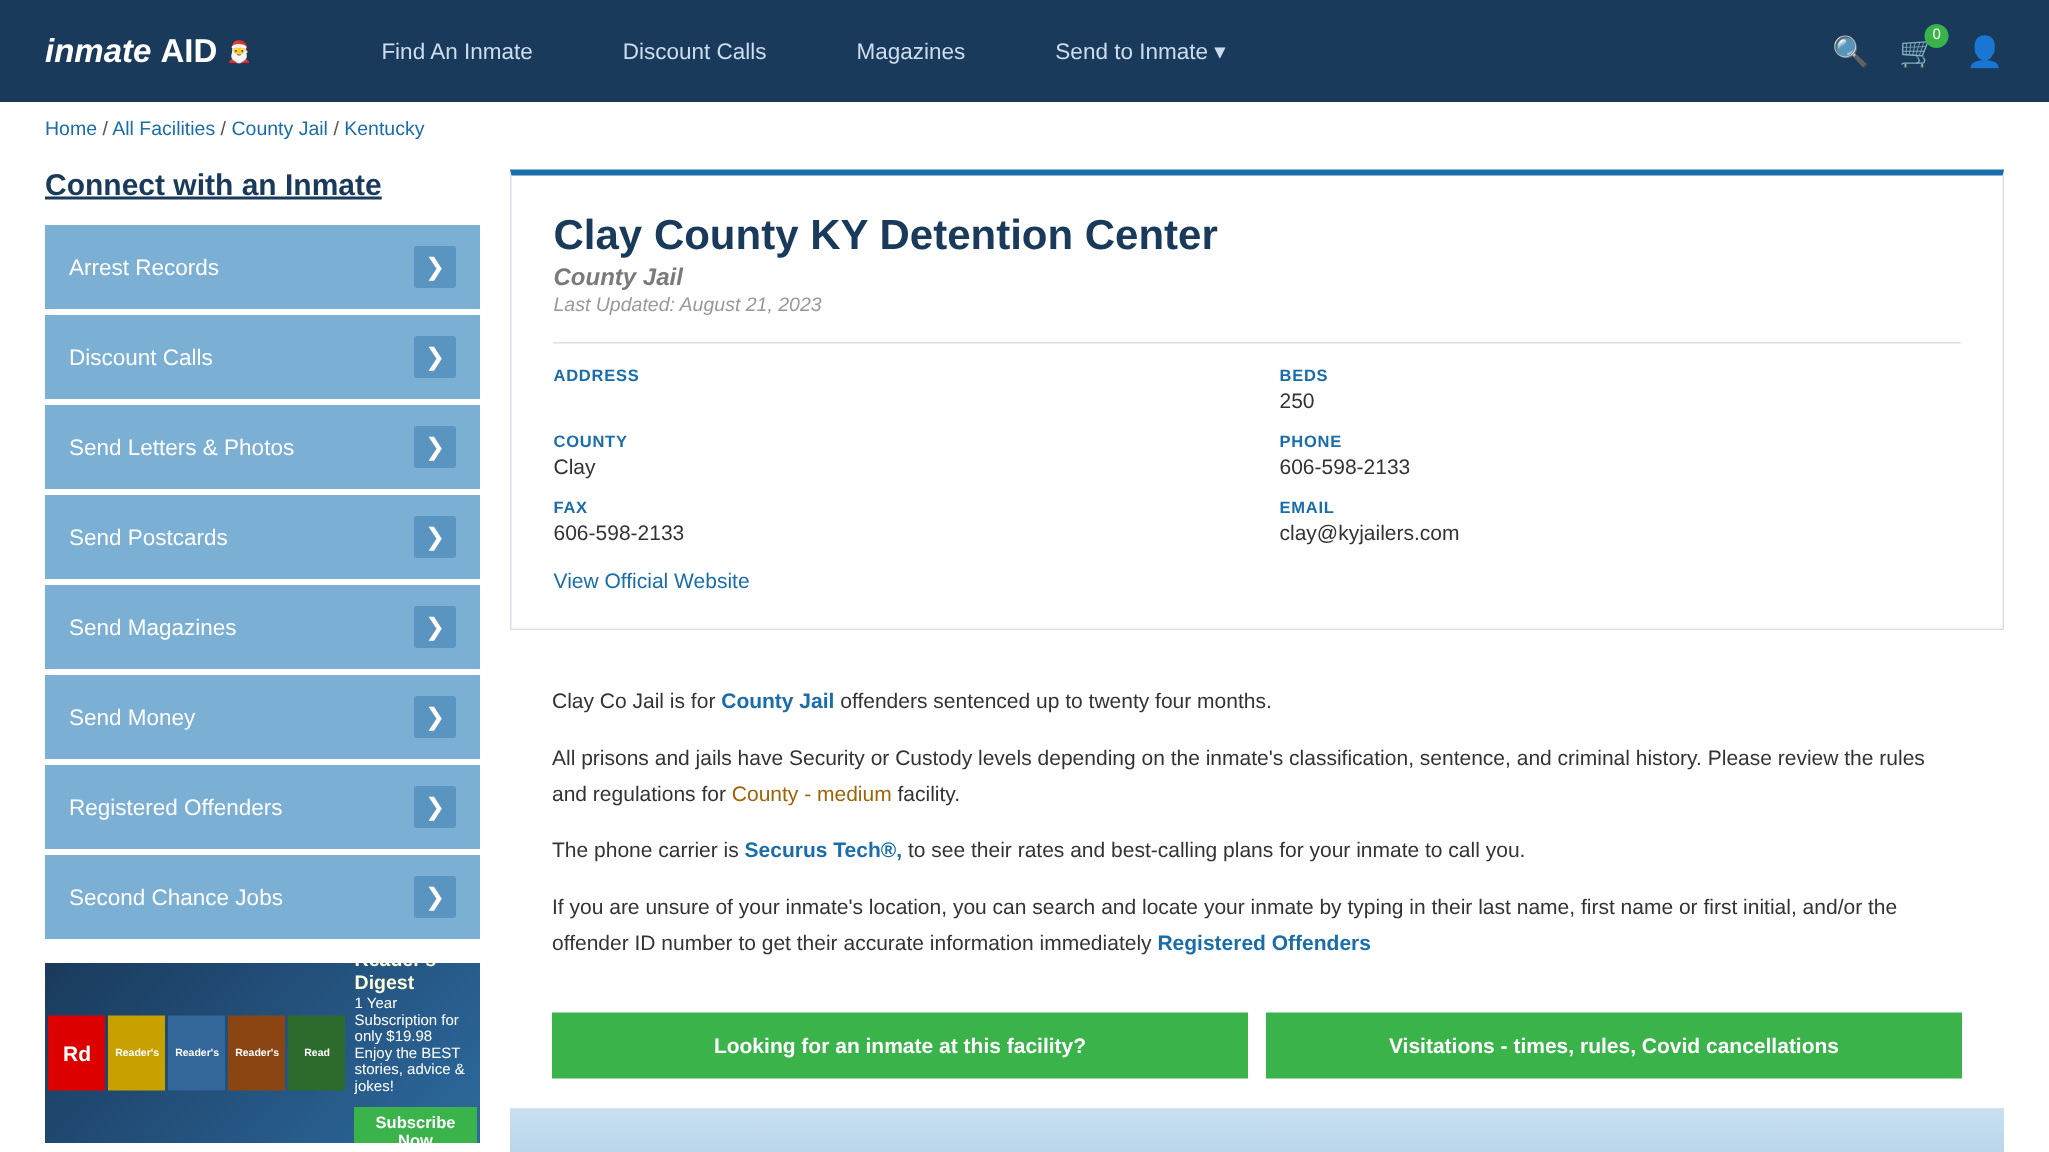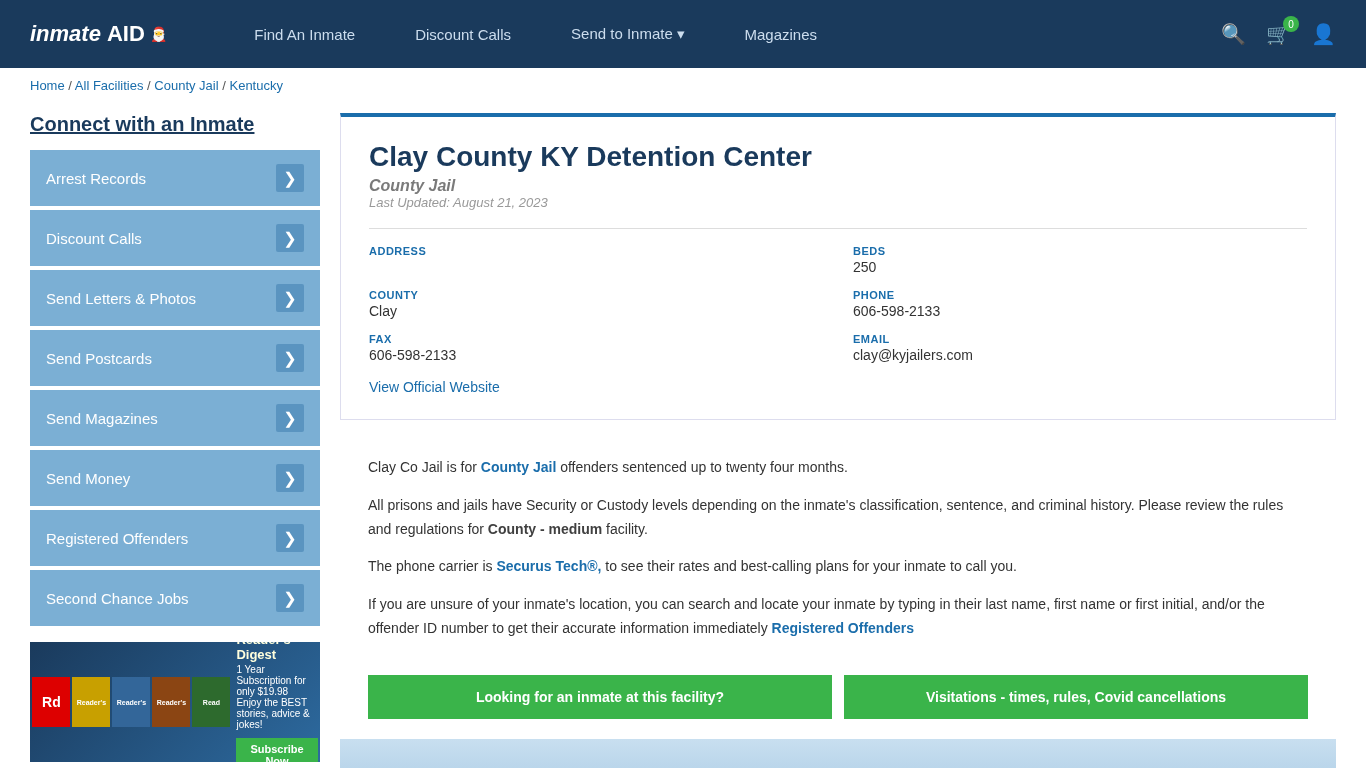--- a/index.html
+++ b/index.html
@@ -219,21 +219,21 @@
 
     .description-area {
       padding: 16px 28px 20px 28px;
       line-height: 1.7;
       font-size: 14px;
       color: #333;
     }
     .description-area p { margin-bottom: 14px; }
     .desc-link { color: #1a6dab; text-decoration: none; }
     .desc-link-blue { color: #1a6dab; font-weight: bold; }
-    .desc-link-dark { color: #404040; font-weight: bold; text-align: right; }
+    .desc-link-dark { color: #a16207; font-weight: normal; text-align: right; }
 
     .action-buttons {
       display: flex;
       gap: 12px;
       padding: 0 28px 20px 28px;
     }
     .action-btn {
       padding: 14px 22px;
       font-size: 14px;
       font-weight: bold;
@@ -268,22 +268,22 @@
 
 <header class="header">
   <div class="logo-area">
     <span style="color:#fff; font-size:22px; font-weight:bold; font-style:italic;">inmate</span>
     <span style="color:#fff; font-size:22px; font-weight:bold;">AID</span>
     <span class="logo-hat">🎅</span>
   </div>
   <nav class="nav-links">
     <a class="nav-item">Find An Inmate</a>
     <a class="nav-item">Discount Calls</a>
+    <a class="nav-item">Magazines</a>
     <a class="nav-item send-to-inmate">Send to Inmate ▾</a>
-    <a class="nav-item">Magazines</a>
   </nav>
   <div class="nav-icons">
     <div class="nav-icon-btn">🔍</div>
     <div class="nav-icon-btn" style="position:relative;">
       🛒
       <span class="cart-badge">0</span>
     </div>
     <div class="nav-icon-btn">👤</div>
   </div>
 </header>

